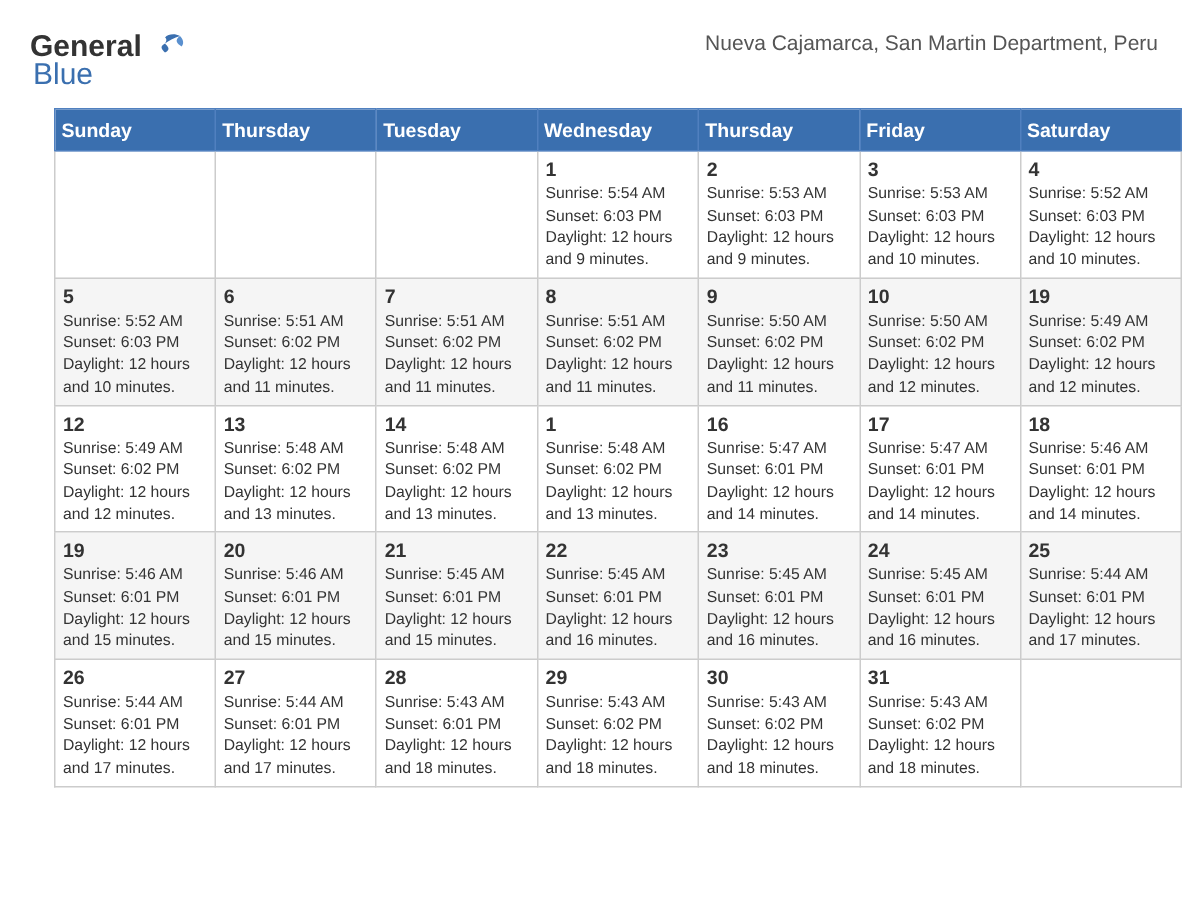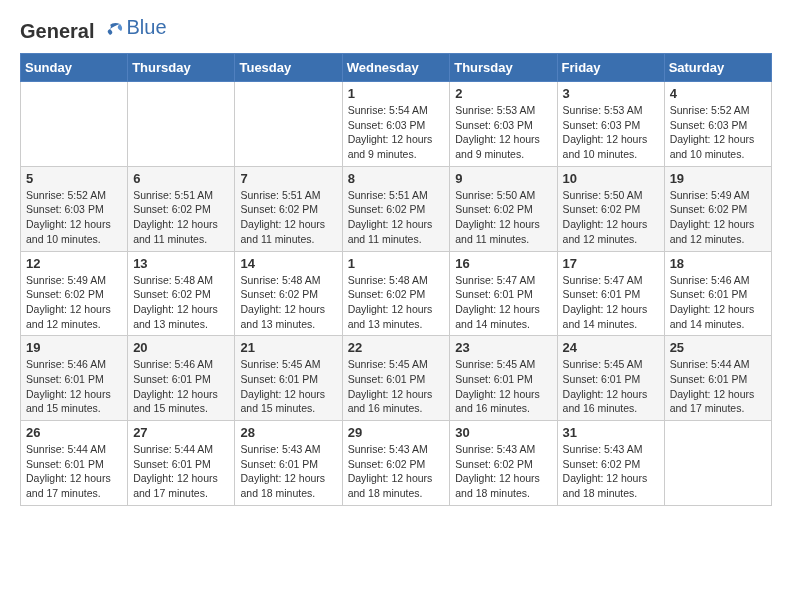--- a/index.html
+++ b/index.html
@@ -11,39 +11,40 @@
       padding: 20px;
     }
     .header {
       display: flex;
       justify-content: space-between;
       align-items: flex-start;
       margin-bottom: 10px;
     }
     .logo {
       display: flex;
-      flex-direction: row;
+      flex-direction: column;
       align-items: flex-start;
     }
     .title-block {
       text-align: right;
     }
     .month-title {
       font-size: 36px;
       font-weight: bold;
       color: #333;
     }
     .location {
       font-size: 14px;
       color: #555;
     }
     .calendar {
       width: 100%;
       border-collapse: collapse;
       border: 1px solid #ccc;
+      margin-left: 16px;
     }
     .calendar th {
       background-color: #3a6faf;
       color: #fff;
       font-size: 13px;
       padding: 6px 4px;
       text-align: left;
       border: 1px solid #5080bf;
     }
     .calendar td {
@@ -83,20 +84,21 @@
       <span style="font-size:20px;font-weight:bold;color:#333;">General</span>
       <svg width="28" height="22" viewBox="0 0 28 22" style="margin-left:2px;">
         <path d="M14 4 C16 2, 20 1, 24 3 C20 4, 17 6, 14 8 C16 5, 14 4, 14 4Z" fill="#3a6faf"></path>
         <path d="M14 8 C16 10, 18 12, 14 14 C12 12, 10 10, 14 8Z" fill="#3a6faf"></path>
         <path d="M24 3 C26 5, 27 8, 25 10 C22 8, 20 6, 24 3Z" fill="#5a90cf"></path>
       </svg>
     </div>
     <span style="font-size:20px;font-weight:normal;color:#3a6faf;margin-top:-4px;margin-left:2px;">Blue</span>
   </div>
   <div class="title-block">
+    <div class="location">Nueva Cajamarca, San Martin Department, Peru</div>
   </div>
 </div>
 
 <table class="calendar">
   <thead>
     <tr>
     <th>Sunday</th>
         <th>Thursday</th>
         <th>Tuesday</th>
         <th>Wednesday</th>

